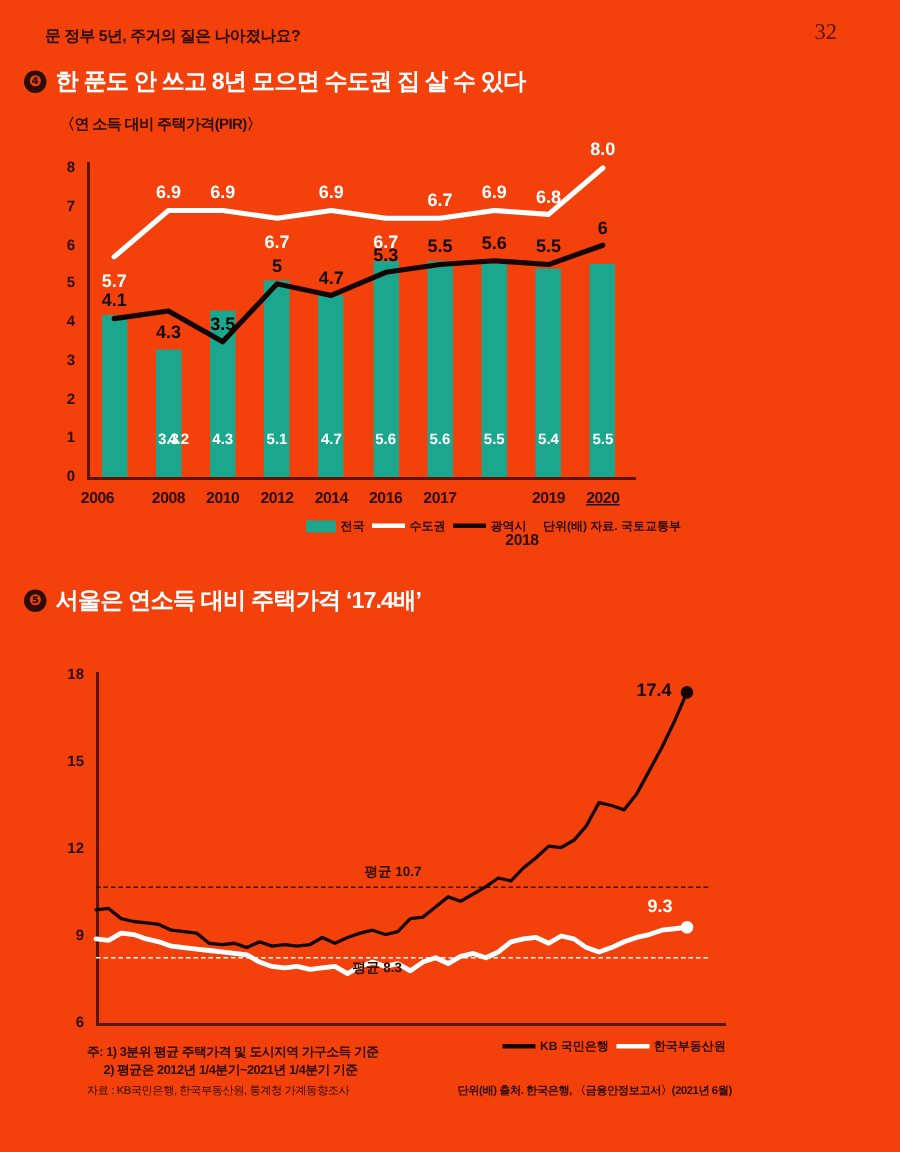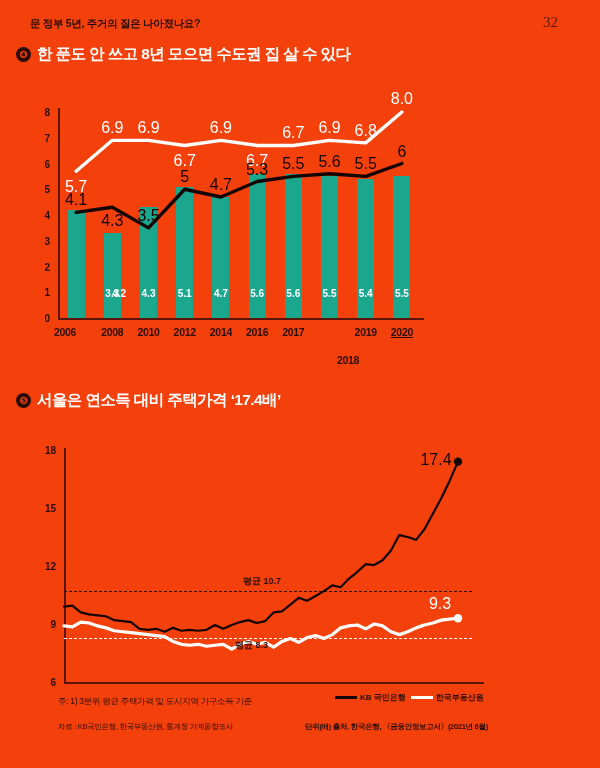--- a/index.html
+++ b/index.html
@@ -50,58 +50,59 @@
   .xtick{
     position:absolute;font-size:10.5px;font-weight:700;color:#2b0d06;
     transform:translateX(-50%);letter-spacing:-0.3px;
   }
   .bar{position:absolute;background:#1BA68E;}
   .barlabel{
     position:absolute;font-size:10px;font-weight:700;color:#ffffff;
     transform:translateX(-50%);
   }
   .plabel{
-    position:absolute;font-size:16px;font-weight:400;
+    position:absolute;font-size:12px;font-weight:700;
     transform:translate(-50%,-50%);white-space:nowrap;
   }
   .plabel.w{color:#ffffff;}
   .plabel.k{color:#140502;}
   svg.overlay{position:absolute;left:0;top:0;overflow:visible;}
 
   
   .legend{position:absolute;display:flex;align-items:center;gap:5px;font-size:8px;font-weight:700;}
   .legend .grp{display:flex;align-items:center;gap:3px;}
   .sw-bar{width:20px;height:8px;background:#1BA68E;display:inline-block;}
   .sw-line{width:22px;height:3px;display:inline-block;}
   .sw-line.white{background:#ffffff;}
   .sw-line.black{background:#140502;}
   .lg-dark{color:#2b0d06;}
   .unit-note{font-size:8px;font-weight:700;color:#2b0d06;}
 
   
-  .notes{position:absolute;font-size:8.5px;font-weight:400;color:#2b0d06;line-height:1.45;letter-spacing:-0.3px;}
+  .notes{position:absolute;font-size:8.5px;font-weight:700;color:#2b0d06;line-height:1.45;letter-spacing:-0.3px;}
   .notes .indent{padding-left:11px;}
   .src{position:absolute;font-size:7.5px;font-weight:400;color:#2b0d06;letter-spacing:-0.3px;}
   .src-right{position:absolute;font-size:7.5px;font-weight:700;color:#2b0d06;letter-spacing:-0.3px;text-align:right;}
   .dashline{position:absolute;border-top:1.3px dashed #2b0d06;}
   .dashline.white{border-top-color:#ffffff;}
   .avg-label{position:absolute;font-size:9px;font-weight:700;color:#2b0d06;white-space:nowrap;}
 </style>
 </head>
 <body>
 
 <div class="page">
 
   <div class="kicker">문 정부 5년, 주거의 질은 나아졌나요?</div>
   <div class="pageno">32</div>
 
   <div class="sec-head" style="left:16px;top:44px;">
     <div class="circnum">❹</div>
     <div class="sec-title">한 푼도 안 쓰고 8년 모으면 수도권 집 살 수 있다</div>
   </div>
+  <div class="sec-sub" style="left:40px;top:76px;">〈연 소득 대비 주택가격(PIR)〉</div>
 
   <div class="chart" id="chart4" style="left:0;top:0;width:600px;height:340px;">
     <div class="axis-v" id="c4-axisv" style="left: 58px; top: 108px; height: 210px;"></div>
     <div class="axis-h" id="c4-axish" style="left: 58px; top: 318px; width: 366px;"></div>
     <div id="c4-yticks">
         <div class="ytick" style="left: 24px; top: 318px; width: 26px;">0</div>
         <div class="ytick" style="left: 24px; top: 292.25px; width: 26px;">1</div>
         <div class="ytick" style="left: 24px; top: 266.5px; width: 26px;">2</div>
         <div class="ytick" style="left: 24px; top: 240.75px; width: 26px;">3</div>
         <div class="ytick" style="left: 24px; top: 215px; width: 26px;">4</div>
@@ -167,20 +168,35 @@
         <div class="xtick" style="left: 184.7px; top: 326px;">2012</div>
         <div class="xtick" style="left: 220.9px; top: 326px;">2014</div>
         <div class="xtick" style="left: 257.1px; top: 326px;">2016</div>
         <div class="xtick" style="left: 293.3px; top: 326px;">2017</div>
         <div class="xtick" style="left: 348px; top: 326px; margin-top: 28px;">2018</div>
         <div class="xtick" style="left: 365.7px; top: 326px;">2019</div>
         <div class="xtick" style="left: 401.9px; top: 326px; text-decoration: underline;">2020</div>
       </div>
   </div>
 
+  <div class="legend" style="left:204px;top:345px;">
+    <span class="grp">
+      <span class="sw-bar"></span>
+      <span class="lg-dark">전국</span>
+    </span>
+    <span class="grp">
+      <span class="sw-line white"></span>
+      <span class="lg-dark">수도권</span>
+    </span>
+    <span class="grp">
+      <span class="sw-line black"></span>
+      <span class="lg-dark">광역시</span>
+    </span>
+    <span class="unit-note" style="margin-left:6px;">단위(배) 자료. 국토교통부</span>
+  </div>
 
   <div class="sec-head" style="left:16px;top:390px;">
     <div class="circnum">❺</div>
     <div class="sec-title">서울은 연소득 대비 주택가격 ‘17.4배’</div>
   </div>
 
   <div class="chart" id="chart5" style="left:0;top:0;width:600px;height:768px;">
     <div class="axis-v" id="c5-axisv" style="left: 64px; top: 448px; height: 234px;"></div>
     <div class="axis-h" id="c5-axish" style="left: 64px; top: 682px; width: 420px;"></div>
     <div id="c5-yticks">
@@ -210,17 +226,18 @@
       <span class="lg-dark">KB 국민은행</span>
     </span>
     <span class="grp">
       <span class="sw-line white"></span>
       <span class="lg-dark">한국부동산원</span>
     </span>
   </div>
 
   <div class="notes" style="left:58px;top:695px;">
     <div>주: 1) 3분위 평균 주택가격 및 도시지역 가구소득 기준</div>
+    <div class="indent">2) 평균은 2012년 1/4분기~2021년 1/4분기 기준</div>
   </div>
   <div class="src" style="left:58px;top:722px;">자료 : KB국민은행, 한국부동산원, 통계청 가계동향조사</div>
   <div class="src-right" style="left:305px;top:722px;">단위(배)  출처. 한국은행, 〈금융안정보고서〉(2021년 6월)</div>
 
 </div>
 
 </body></html>

